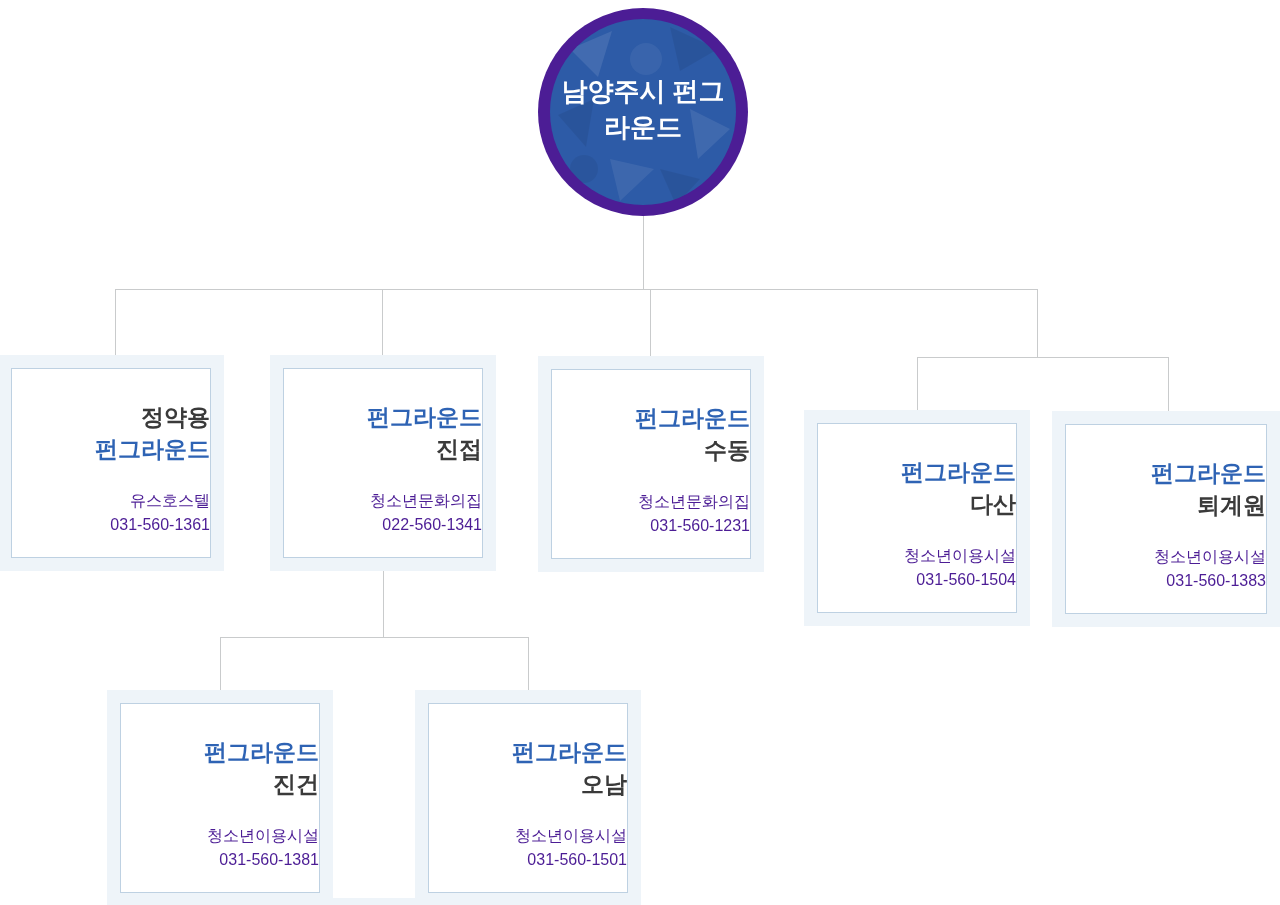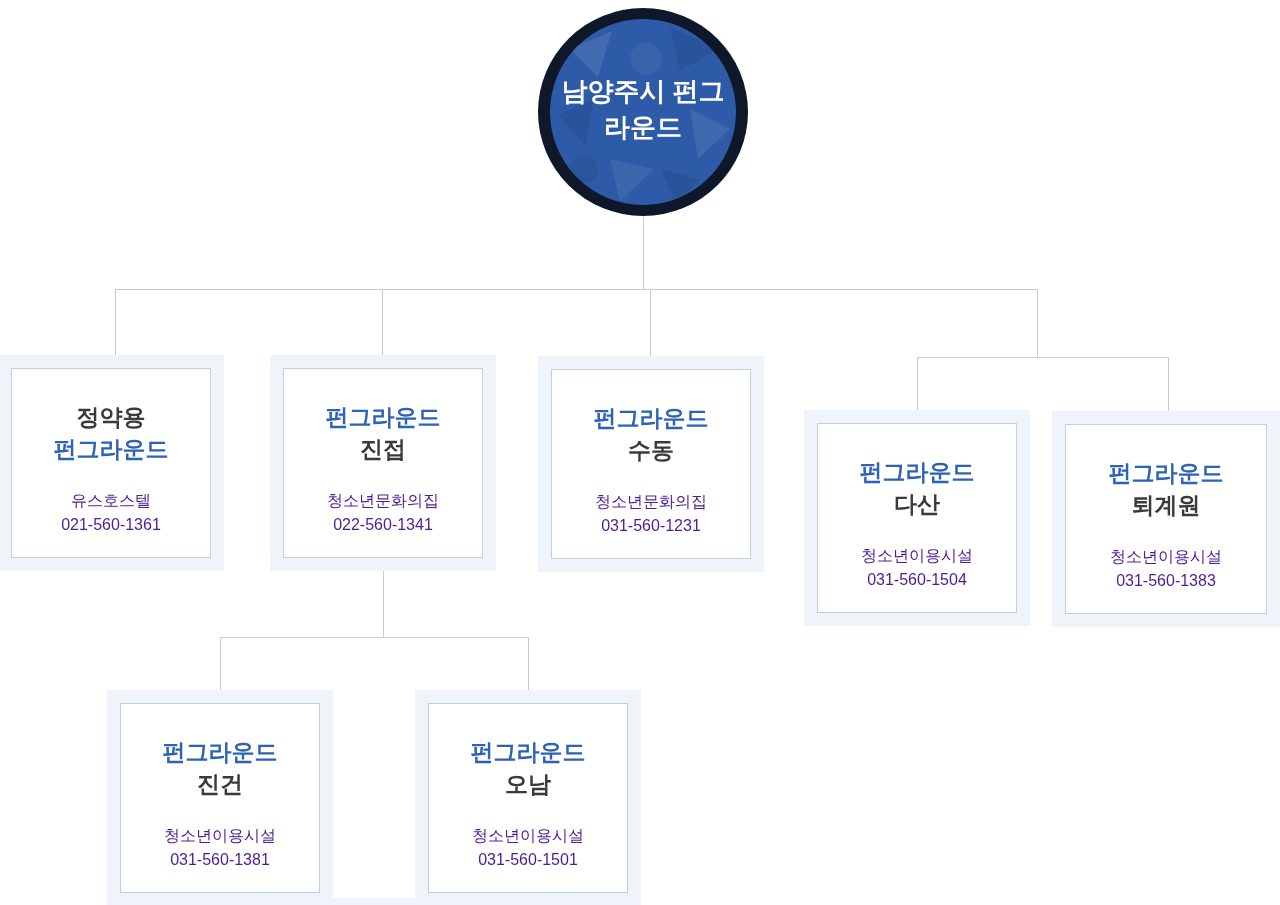--- a/index.html
+++ b/index.html
@@ -1,38 +1,38 @@
 <!DOCTYPE html>
 <html><head>
 <meta charset="utf-8">
 <style>
   html,body{margin:0;padding:0;background:#ffffff;}
   body{font-family:"Liberation Sans","DejaVu Sans",sans-serif;}
   .stage{position:relative;width:1280px;height:905px;background:#ffffff;overflow:hidden;}
 
   
   .root-ring{position:absolute;left:538px;top:8px;width:210px;height:208px;
-    background:#0f172a;border-radius:50%;}
+    background:#4c1d95;border-radius:50%;}
   .root-core{position:absolute;left:12px;top:11px;width:186px;height:186px;
     background:#2d5ba7;border-radius:50%;overflow:hidden;
     display:flex;align-items:center;justify-content:center;}
   .root-core svg{position:absolute;left:0;top:0;width:100%;height:100%;}
   .root-title{position:relative;z-index:2;color:#ffffff;font-weight:bold;
     font-size:26px;line-height:36px;text-align:center;margin-top:-6px;}
 
   
   .line{position:absolute;background:#c9cbcc;}
   .v{width:1px;}
   .h{height:1px;}
 
   
   .panel{position:absolute;width:226px;height:216px;background:#eef4f9;
     box-sizing:border-box;padding:13px;}
   .card{width:100%;height:100%;background:#ffffff;border:1px solid #bed1e2;
-    box-sizing:border-box;text-align:center;}
+    box-sizing:border-box;text-align:right;}
   .card-title{margin-top:32px;font-size:23px;line-height:32px;font-weight:bold;}
   .card-title span{display:block;}
   .t-blue{color:#2e63b4;}
   .t-dark{color:#3a3a3a;}
   .card-sub{margin-top:24px;font-size:16px;line-height:24px;color:#4c1d95;}
   .card-sub span{display:block;}
 
   .bottom-strip{position:absolute;left:333px;top:898px;width:94px;height:7px;background:#eef4f9;}
 </style>
 </head>
@@ -74,21 +74,21 @@
   <div class="line v" style="left:528px;top:637px;height:53px;"></div>
 
   <div class="panel" style="left:-2px;top:355px;">
     <div class="card">
       <div class="card-title">
         <span class="t-dark">정약용</span>
         <span class="t-blue">펀그라운드</span>
       </div>
       <div class="card-sub">
         <span>유스호스텔</span>
-        <span>021-560-1361</span>
+        <span>031-560-1361</span>
       </div>
     </div>
   </div>
 
   <div class="panel" style="left:270px;top:355px;">
     <div class="card">
       <div class="card-title">
         <span class="t-blue">펀그라운드</span>
         <span class="t-dark">진접</span>
       </div>

